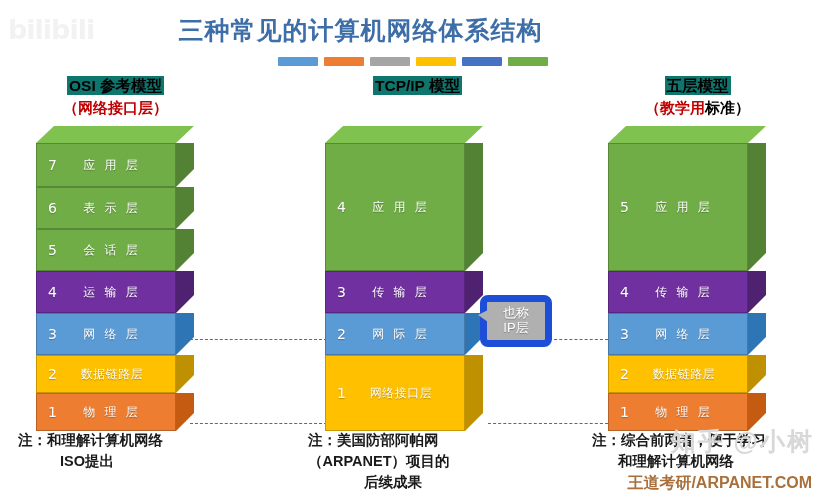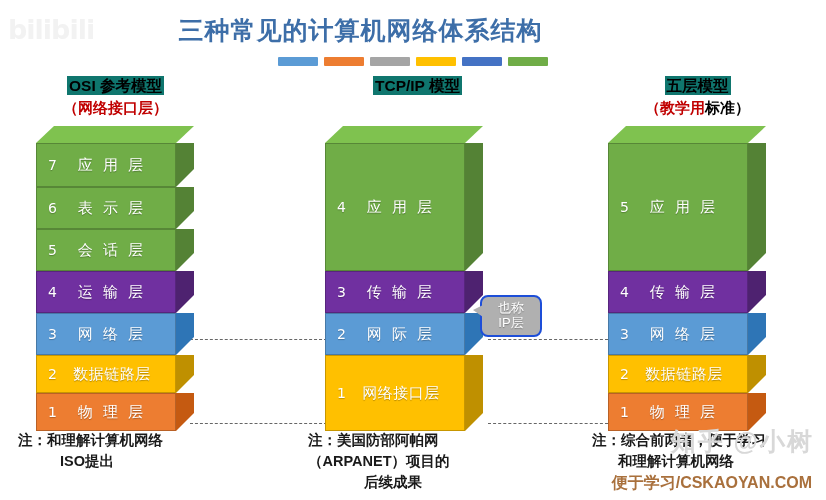--- a/index.html
+++ b/index.html
@@ -127,40 +127,40 @@
     font-size: 14px;
     font-weight: normal;
     font-family: "DejaVu Sans", sans-serif;
     margin-left: 11px;
     text-shadow: 0 1px 1px rgba(0,0,0,0.25);
   }
   .layer .lbl {
     flex: 1;
     text-align: center;
     color: #ffffff;
-    font-size: 15px;
+    font-size: 12px;
     letter-spacing: 3px;
     padding-right: 8px;
     text-shadow: 0 1px 1px rgba(0,0,0,0.3);
     white-space: nowrap;
   }
   .layer.tight .lbl { letter-spacing: 0.5px; }
 
   
   .dashed-line {
     position: absolute;
     border-top: 1.5px dashed #666;
     height: 0;
   }
 
   
   .callout {
     position: absolute;
     background: #b0b0b0;
-    border: 2px solid #1d4ed8;
+    border: 7px solid #1d4ed8;
     border-radius: 8px;
     color: #ffffff;
     font-size: 13px;
     line-height: 1.15;
     text-align: center;
     padding: 4px 7px;
     text-shadow: 0 1px 1px rgba(0,0,0,0.3);
   }
   .callout .tail {
     position: absolute;
@@ -396,13 +396,13 @@
   <span class="l2">（ARPANET）项目的</span>
   <span class="l3">后续成果</span>
 </div>
 
 <div class="note ind-r" style="left:592px; top:430px;">
   <span class="l1">注：综合前两者，便于学习</span>
   <span class="l2">和理解计算机网络</span>
 </div>
 
 <div class="zhihu-wm">知乎 @小树</div>
-<div class="site-wm">便于学习/CSKAOYAN.COM</div>
+<div class="site-wm">王道考研/ARPANET.COM</div>
 
 </body></html>

